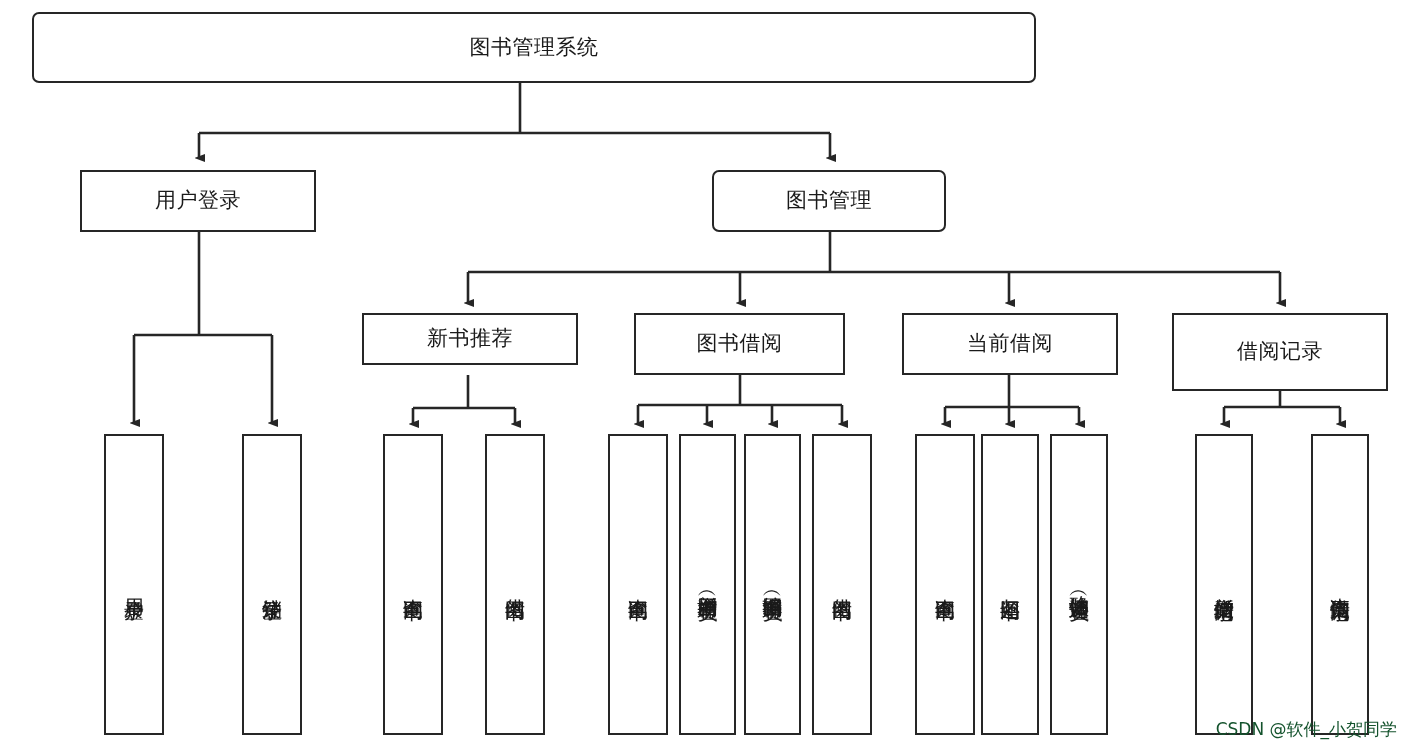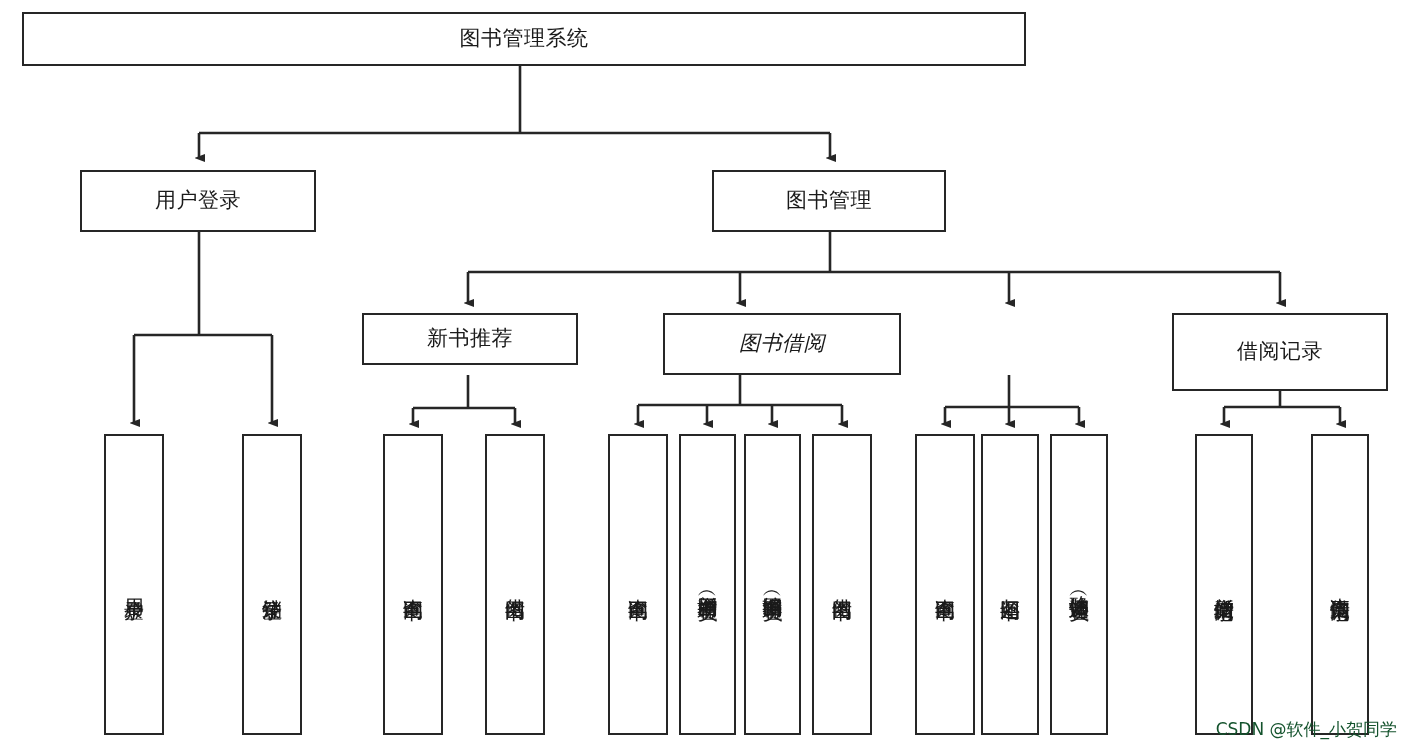--- a/index.html
+++ b/index.html
@@ -117,36 +117,39 @@
       <path d="M1009,407 L1009,424" marker-end="url(#arrow)"></path>
       <path d="M1079,407 L1079,424" marker-end="url(#arrow)"></path>
 
       <path d="M1280,375 L1280,407"></path>
       <path d="M1224,407 L1340,407"></path>
       <path d="M1224,407 L1224,424" marker-end="url(#arrow)"></path>
       <path d="M1340,407 L1340,424" marker-end="url(#arrow)"></path>
     </g>
   </svg>
 
-  <div class="node node-h node-root" style="left:22px; top:12px; width:1004px; height:54px;">
+  <div class="node node-h node-root" style="left:32px; top:12px; width:1004px; height:71px;border-radius:7px;">
     <span>图书管理系统</span>
   </div>
 
   <div class="node node-h" style="left:80px; top:170px; width:236px; height:62px;">
     <span>用户登录</span>
   </div>
-  <div class="node node-h" style="left:712px; top:170px; width:234px; height:62px;">
+  <div class="node node-h" style="left:712px; top:170px; width:234px; height:62px;border-radius:7px;">
     <span>图书管理</span>
   </div>
 
   <div class="node node-h" style="left:362px; top:313px; width:216px; height:52px;">
     <span>新书推荐</span>
   </div>
-  <div class="node node-h" style="left:663px; top:313px; width:238px; height:62px;font-style:italic;">
+  <div class="node node-h" style="left:634px; top:313px; width:211px; height:62px;">
     <span>图书借阅</span>
+  </div>
+  <div class="node node-h" style="left:902px; top:313px; width:216px; height:62px;">
+    <span>当前借阅</span>
   </div>
   <div class="node node-h" style="left:1172px; top:313px; width:216px; height:78px;">
     <span>借阅记录</span>
   </div>
 
   <div class="node node-v" style="left:104px; top:434px; width:60px; height:301px;">
     <span>用户登录</span>
   </div>
   <div class="node node-v" style="left:242px; top:434px; width:60px; height:301px;">
     <span>注销登录</span>

